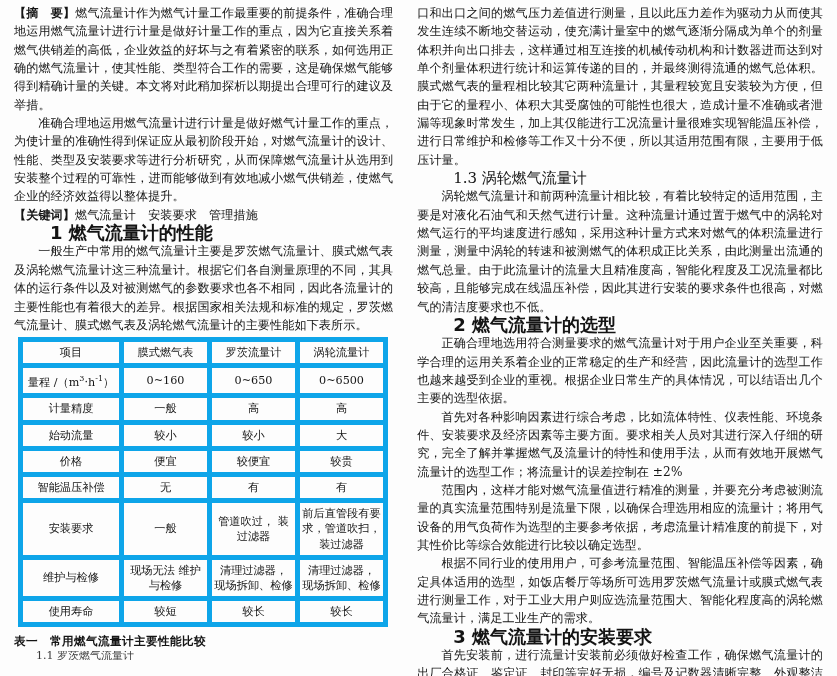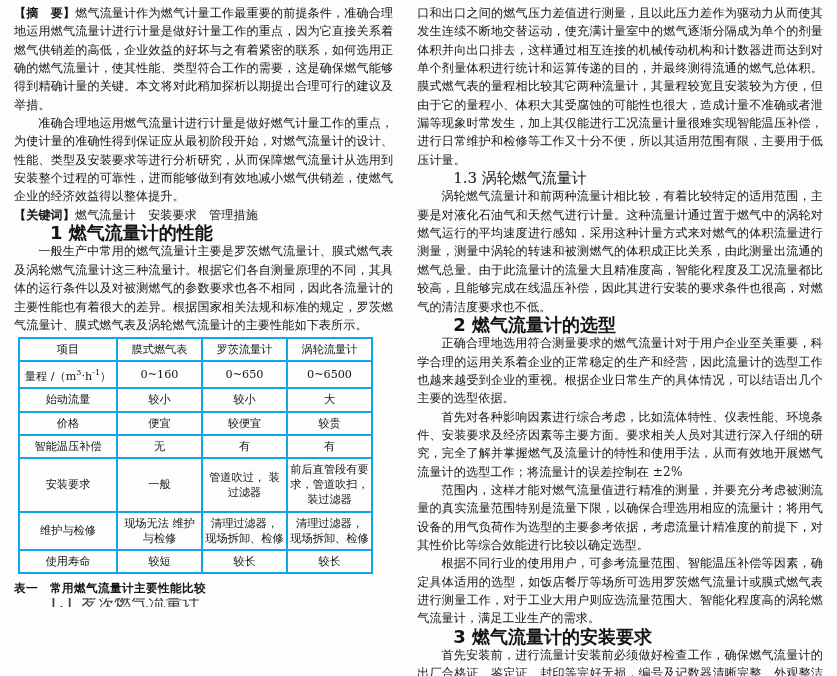--- a/index.html
+++ b/index.html
@@ -72,21 +72,21 @@
     font-weight: normal;
     text-indent: 2.4em;
   }
   table.perf {
     border-collapse: collapse;
     width: 337px;
     margin: 3px 0 0 4px;
     table-layout: fixed;
   }
   table.perf td {
-    border: 2px solid #0ea5e9;
+    border: 5px solid #0ea5e9;
     text-align: center;
     vertical-align: middle;
     font-size: 11.2px;
     line-height: 15.2px;
     padding: 3px 1px;
     color: #151515;
   }
   table.perf td.rowlabel {
     width: 94px;
   }
@@ -100,21 +100,21 @@
   .caption {
     margin: 7px 0 0 0;
     text-align: left;
     font-size: 11.6px;
     font-weight: bold;
     letter-spacing: 0.4px;
     font-family: "DejaVu Sans", "Liberation Sans", sans-serif;
   }
   .cut-line {
     margin-top: 2px;
-    font-size: 17px;
+    font-size: 11px;
     line-height: 9px;
     height: 9px;
     overflow: hidden;
     color: #3b3b3b;
     text-indent: 2em;
     text-decoration: underline;
   }
 </style>
 </head>
 <body>
@@ -140,20 +140,26 @@
             <td class="rowlabel">项目</td>
             <td class="datacell">膜式燃气表</td>
             <td class="datacell">罗茨流量计</td>
             <td class="datacell">涡轮流量计</td>
           </tr>
           <tr>
             <td class="rowlabel"><span>量程 /（m</span><span class="unit-sup">3</span><span>·h</span><span class="unit-sup">-1</span><span>）</span></td>
             <td class="datacell">0~160</td>
             <td class="datacell">0~650</td>
             <td class="datacell">0~6500</td>
+          </tr>
+          <tr>
+            <td class="rowlabel">计量精度</td>
+            <td class="datacell">一般</td>
+            <td class="datacell">高</td>
+            <td class="datacell">高</td>
           </tr>
           <tr>
             <td class="rowlabel">始动流量</td>
             <td class="datacell">较小</td>
             <td class="datacell">较小</td>
             <td class="datacell">大</td>
           </tr>
           <tr>
             <td class="rowlabel">价格</td>
             <td class="datacell">便宜</td>

